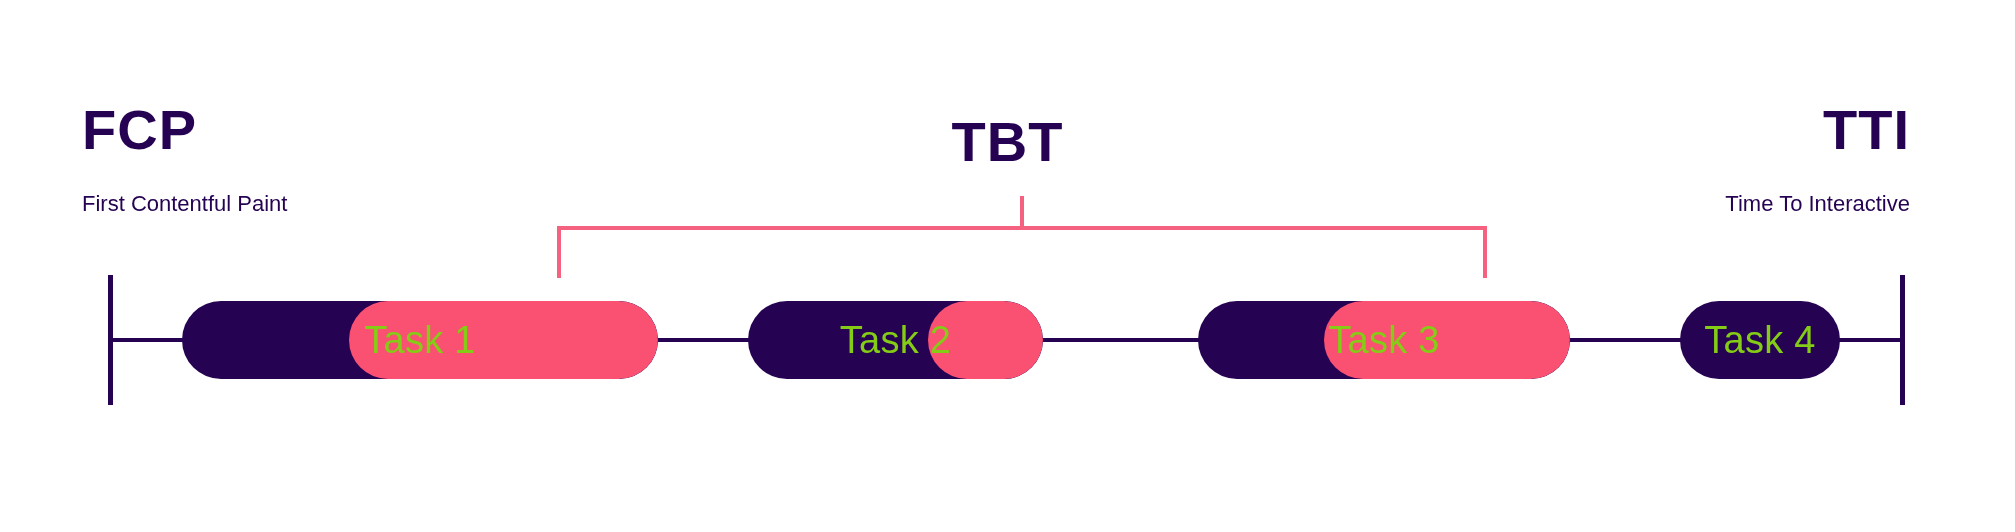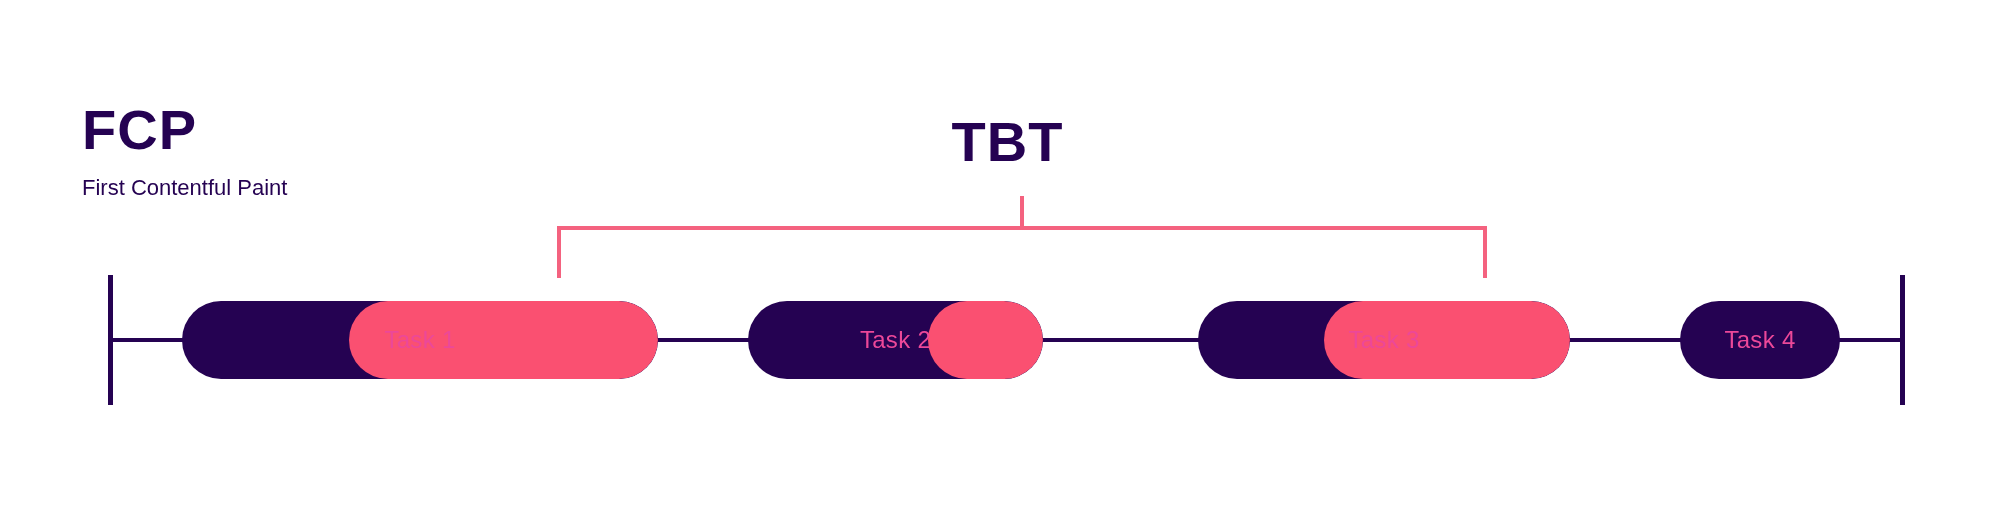--- a/index.html
+++ b/index.html
@@ -33,21 +33,21 @@
     line-height: 1;
     color: #250252;
     white-space: nowrap;
   }
   .metric-desc {
     font-size: 22px;
     font-weight: 400;
     line-height: 1;
     color: #250252;
     white-space: nowrap;
-    margin-top: 19px;
+    margin-top: 35px;
   }
 
   .metric-fcp { left: 82px;  top: 102px; text-align: left; }
   .metric-tti { right: 105px; top: 102px; text-align: right; }
   .metric-tbt {
     left: 0; right: 0; top: 102px;
     text-align: center;
     pointer-events: none;
     margin-top: 12px;
   }
@@ -123,42 +123,46 @@
     right: 0;
     background: #FA5071;
     border-radius: 39px;
   }
   .task-label {
     position: absolute;
     left: 0; right: 0; top: 0; bottom: 0;
     display: flex;
     align-items: center;
     justify-content: center;
-    color: #ec4899;
-    font-size: 24px;
+    color: #84cc16;
+    font-size: 38px;
     font-weight: 400;
     letter-spacing: 0.3px;
     line-height: 1;
     white-space: nowrap;
   }
 </style>
 </head>
 <body>
 
 <div id="diagram">
 
   <div class="metric metric-fcp">
     <div class="metric-abbr">FCP</div>
     <div class="metric-desc">First Contentful Paint</div>
   </div>
 
   <div class="metric metric-tbt">
     <div class="metric-abbr">TBT</div>
   </div>
 
+  <div class="metric metric-tti">
+    <div class="metric-abbr">TTI</div>
+    <div class="metric-desc">Time To Interactive</div>
+  </div>
 
   <div class="tbt-bracket">
     <div class="tbt-stem"></div>
     <div class="tbt-bracket-top"></div>
     <div class="tbt-bracket-cap left"></div>
     <div class="tbt-bracket-cap right"></div>
   </div>
 
   <div class="axis-line"></div>
   <div class="axis-tick start"></div>

